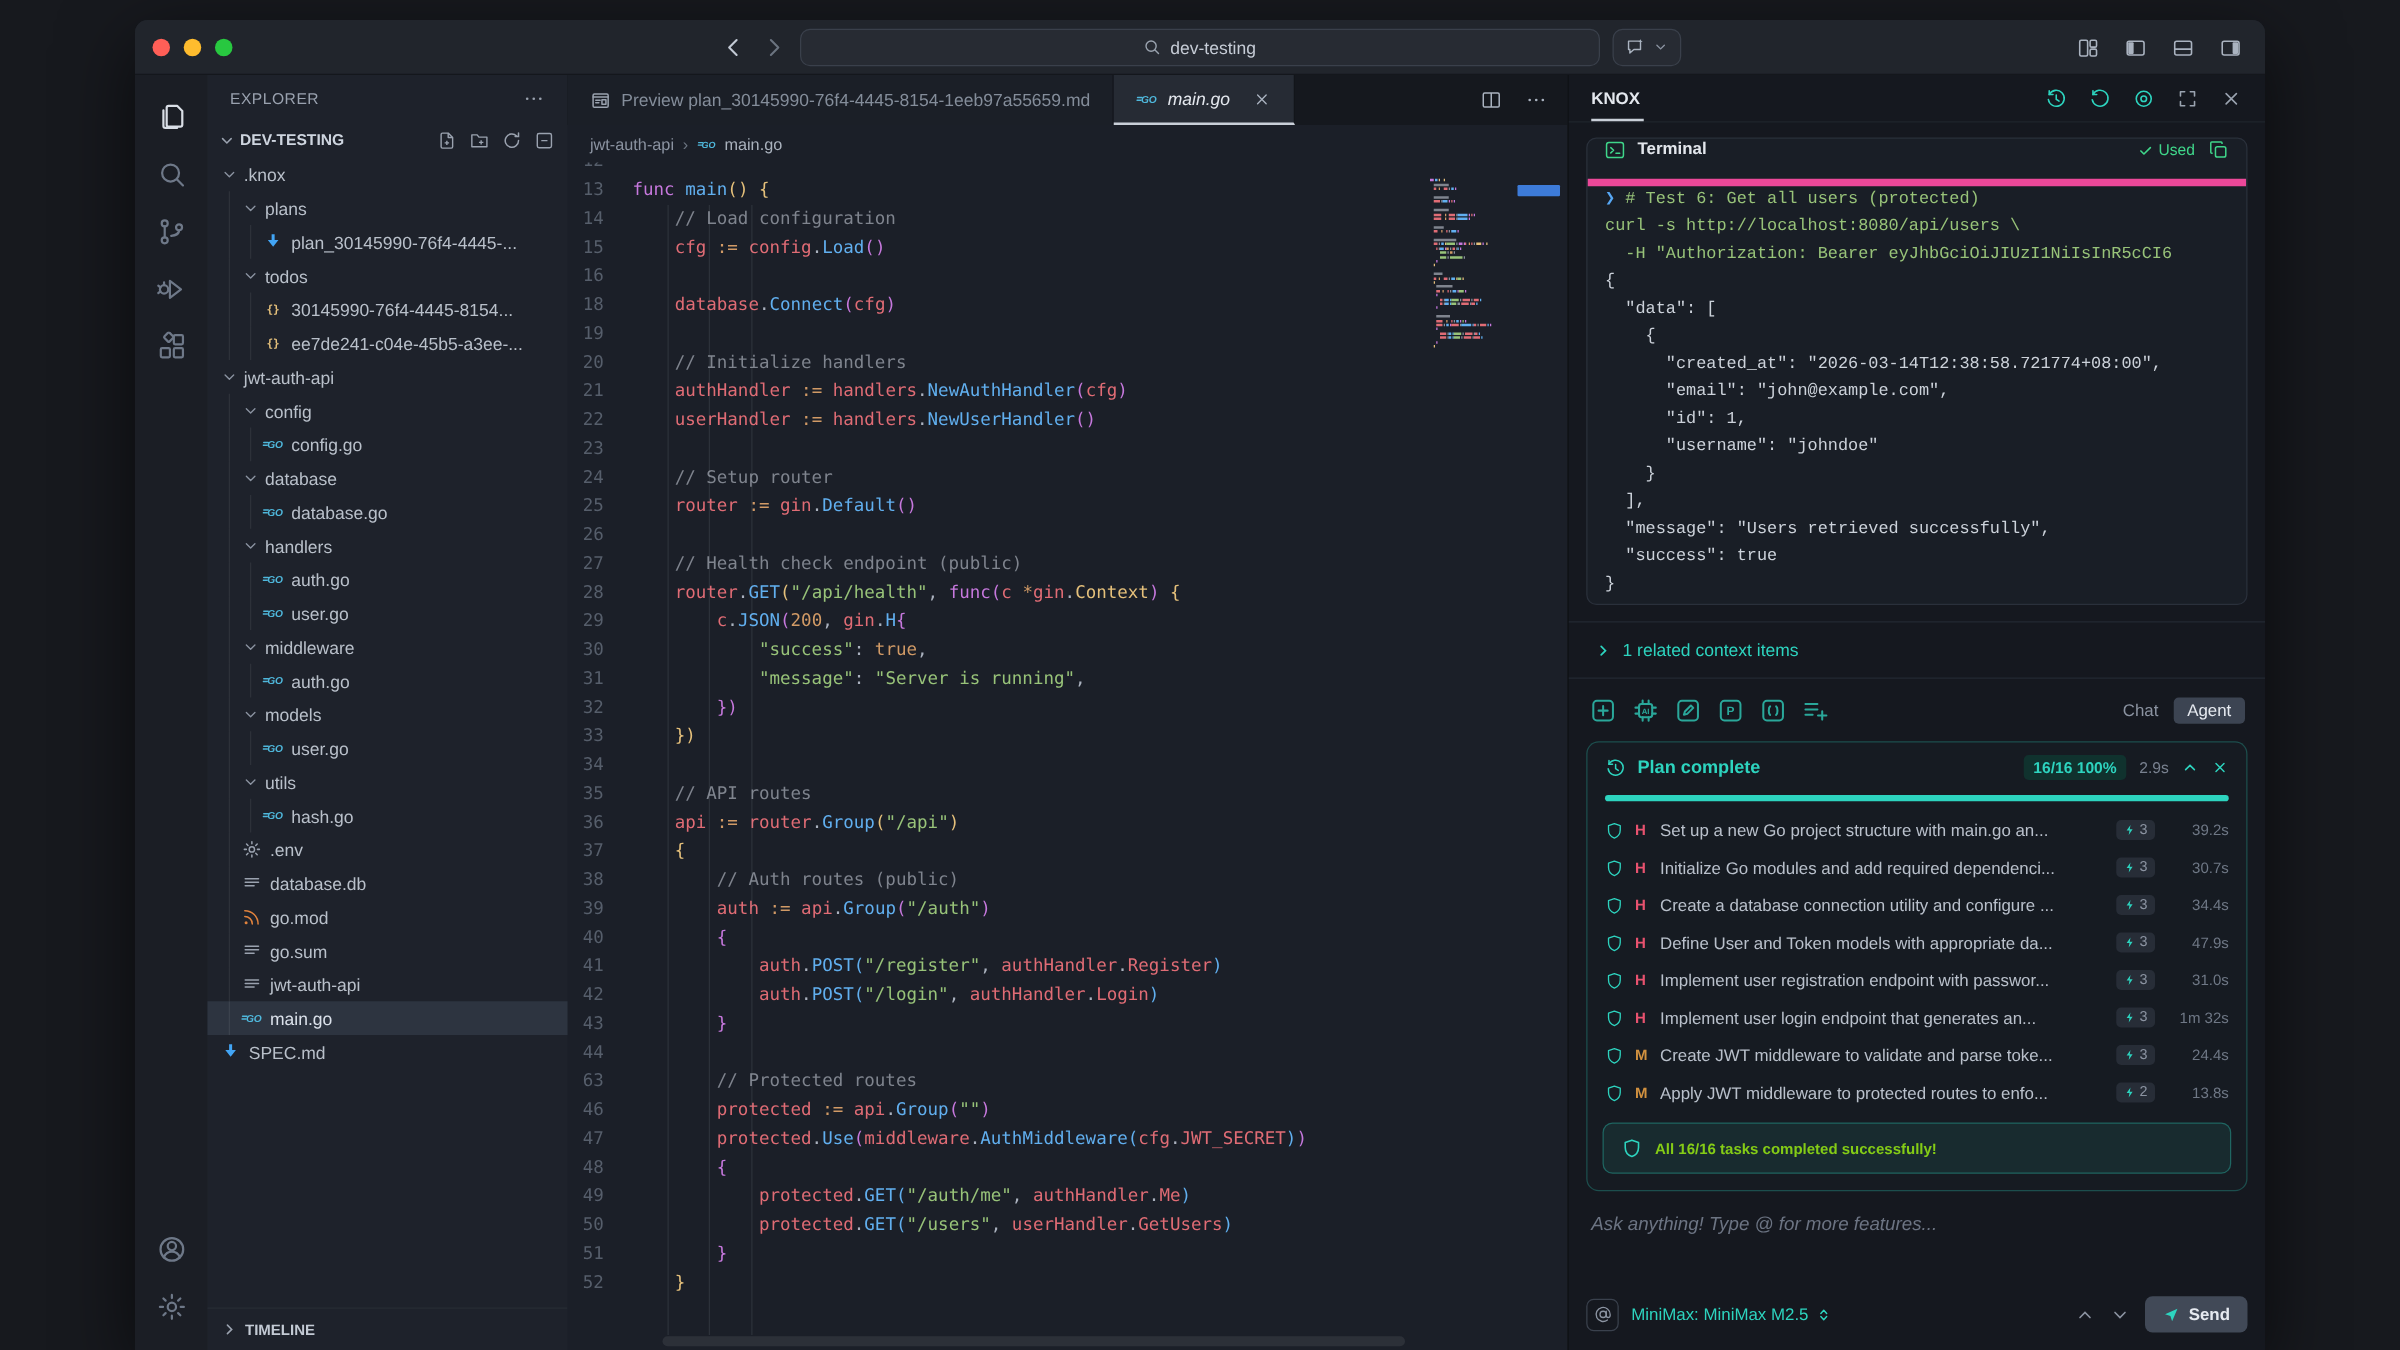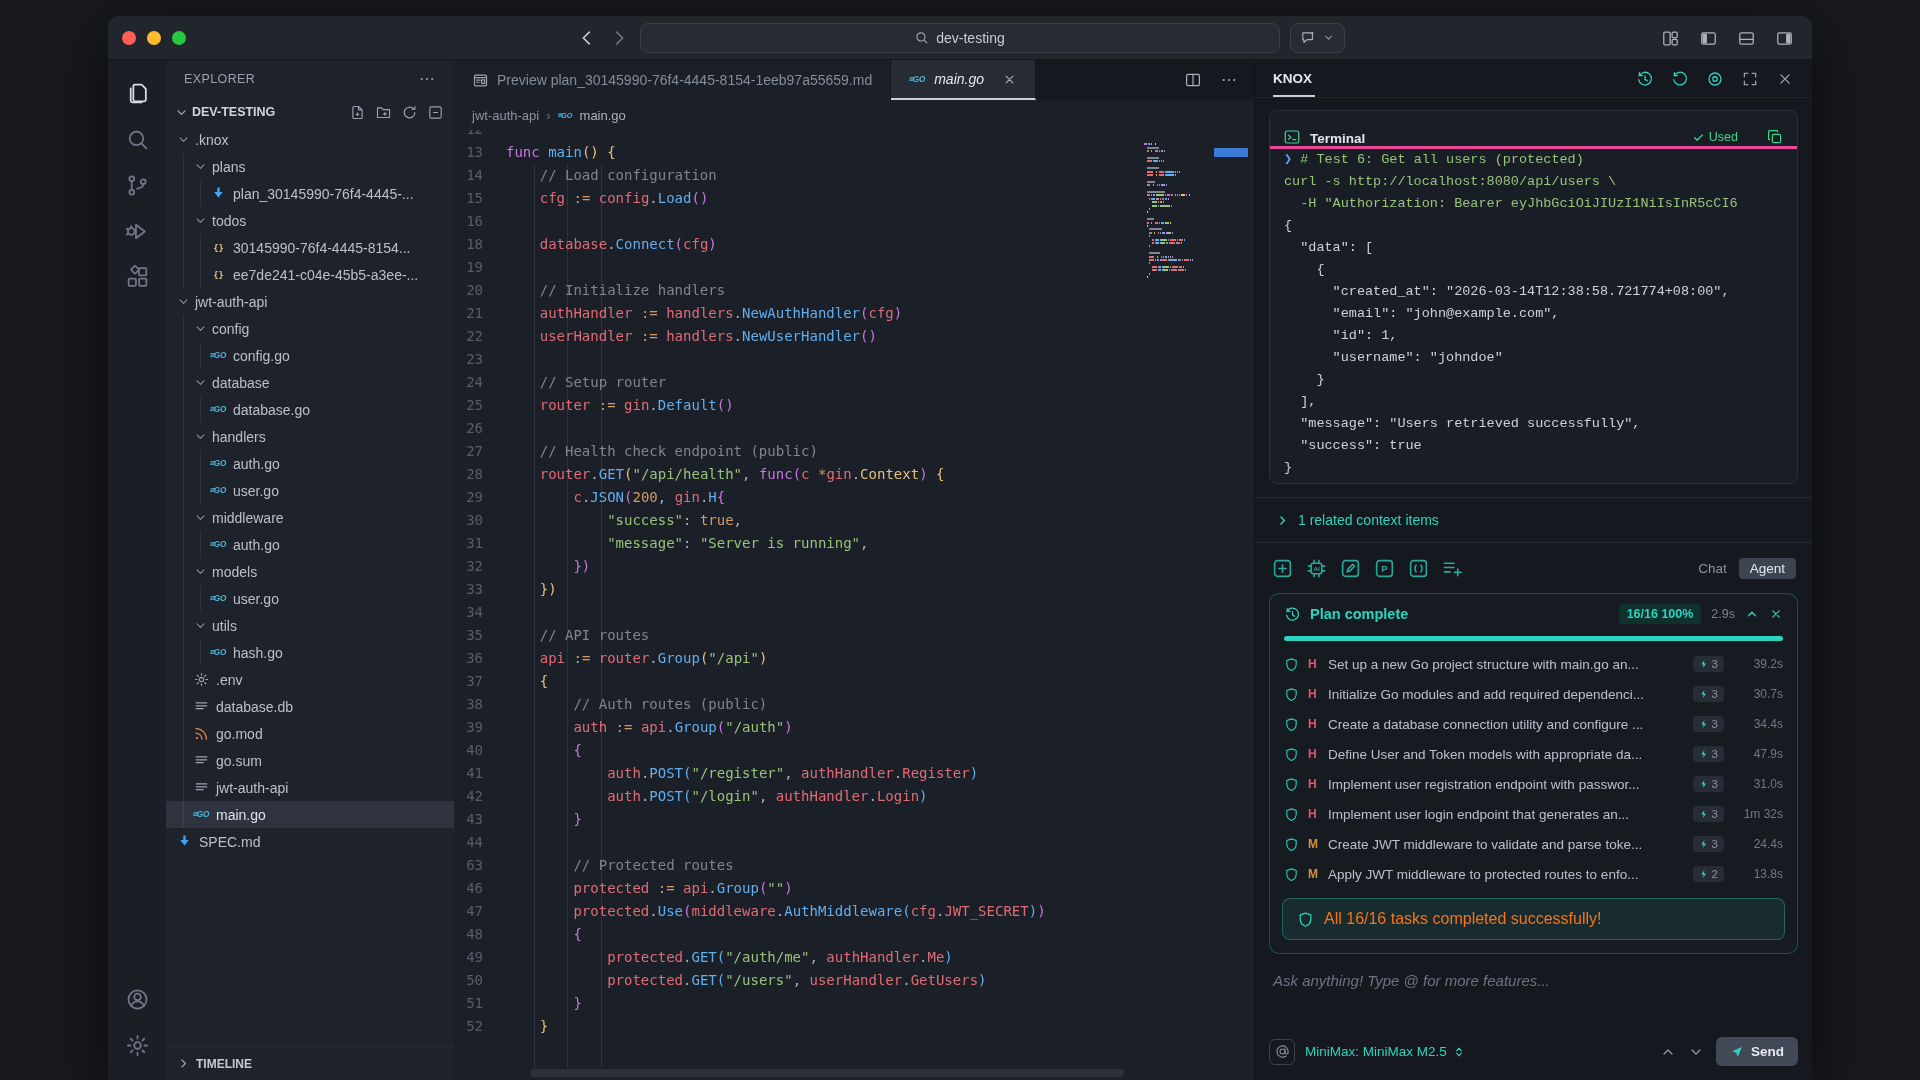--- a/index.html
+++ b/index.html
@@ -88,24 +88,24 @@
   
   .panel { width:558px; flex:none; background:#15181f; border-left:1px solid #0e1014; display:flex; flex-direction:column; min-height:0; }
   .px-header{height:38px;flex:none;display:flex;align-items:center;padding:0 18px;border-bottom:1px solid #1f242c}
   .px-title{color:#e4e8ee;font-size:13.5px;font-weight:600;position:relative;height:100%;display:flex;align-items:center}
   .px-title::after{content:"";position:absolute;left:0;bottom:0;width:42px;height:2px;background:#c9cfd8}
   .px-icons{margin-left:auto;display:flex;align-items:center;gap:17px}
   .px-icons .ic{width:18px;height:18px}
   .teal{color:#2dd4bf}.gray-ic{color:#9aa3b0}
 
   .terminal-card{margin:12px 14px 0;border:1px solid #2a303b;border-radius:8px;background:#191e26;overflow:hidden;flex:none}
-  .term-head{height:38px;display:flex;align-items:flex-end;gap:9px;padding:0 13px;border-bottom:3px solid #ec4899}
+  .term-head{height:38px;display:flex;align-items:flex-start;gap:9px;padding:0 13px;border-bottom:6px solid #ec4899}
   .term-head .ic{width:18px;height:18px;color:#3fd68a}
   .term-title{color:#e2e6ec;font-size:13.5px;font-weight:600}
-  .term-right{margin-left:auto;display:flex;align-items:center;gap:28px}
+  .term-right{margin-left:auto;display:flex;align-items:center;gap:10px}
   .used{display:flex;align-items:center;gap:4px;color:#3fd68a;font-size:12.5px}
   .used .ic{width:13px;height:13px}
   .copy-ic{width:16px;height:16px;color:#9aa3b0}
   .term-body{padding:8px 14px 10px;font-family:Liberation Mono, monospace;font-size:13.5px;line-height:22px;overflow:hidden;height:334px}
   .term-body .first{margin-top:-8px}
   .tline{white-space:pre;overflow:hidden}
   .t-cmd{color:#98c379}
   .t-out{color:#ccd2da}
   .tprompt{color:#57a8f5;font-weight:bold}
 
@@ -133,21 +133,21 @@
   .task .shield{width:15px;height:15px;color:#2dd4bf;flex:none}
   .prio{font-weight:bold;font-size:12px;width:11px;flex:none}
   .pH{color:#e8526f}.pM{color:#d1913f}
   .task-lbl{flex:1;min-width:0;color:#b9c0cb;font-size:13.5px;white-space:nowrap;overflow:hidden}
   .task-badge{background:#272d37;border-radius:4px;padding:2px 6px;display:flex;align-items:center;gap:3px;flex:none}
   .task-badge .ic{width:10px;height:10px;color:#2dd4bf}
   .task-count{color:#8b93a1;font-size:11.5px}
   .task-time{width:50px;text-align:right;color:#6f7886;font-size:12px;flex:none}
   .banner{margin:9px 12px 13px;background:rgba(45,212,191,.09);border:1px solid rgba(45,212,191,.35);border-radius:8px;padding:11px 14px;display:flex;align-items:center;gap:10px}
   .banner .ic{width:17px;height:17px;color:#2dd4bf}
-  .banner-text{color:#f97316;font-weight:400;font-size:16px}
+  .banner-text{color:#84cc16;font-weight:700;font-size:12px}
 
   .ask-row{margin:18px 18px 0;color:#6c7483;font-style:italic;font-size:15px;flex:none}
   .bottom-bar{margin-top:auto;padding:0 14px 14px;display:flex;align-items:center;gap:10px;flex:none}
   .at-box{width:26px;height:26px;border:1px solid #3a414d;border-radius:6px;display:flex;align-items:center;justify-content:center;color:#8b93a1}
   .at-box .ic{width:15px;height:15px}
   .model-sel{display:flex;align-items:center;gap:5px;color:#2dd4bf;font-size:13.5px}
   .model-sel .ic{width:14px;height:14px}
   .bb-right{margin-left:auto;display:flex;align-items:center;gap:12px}
   .bb-chev{width:16px;height:16px;color:#8b93a1}
   .send-btn{background:#414957;border-radius:6px;padding:7px 14px;display:flex;align-items:center;gap:7px}

